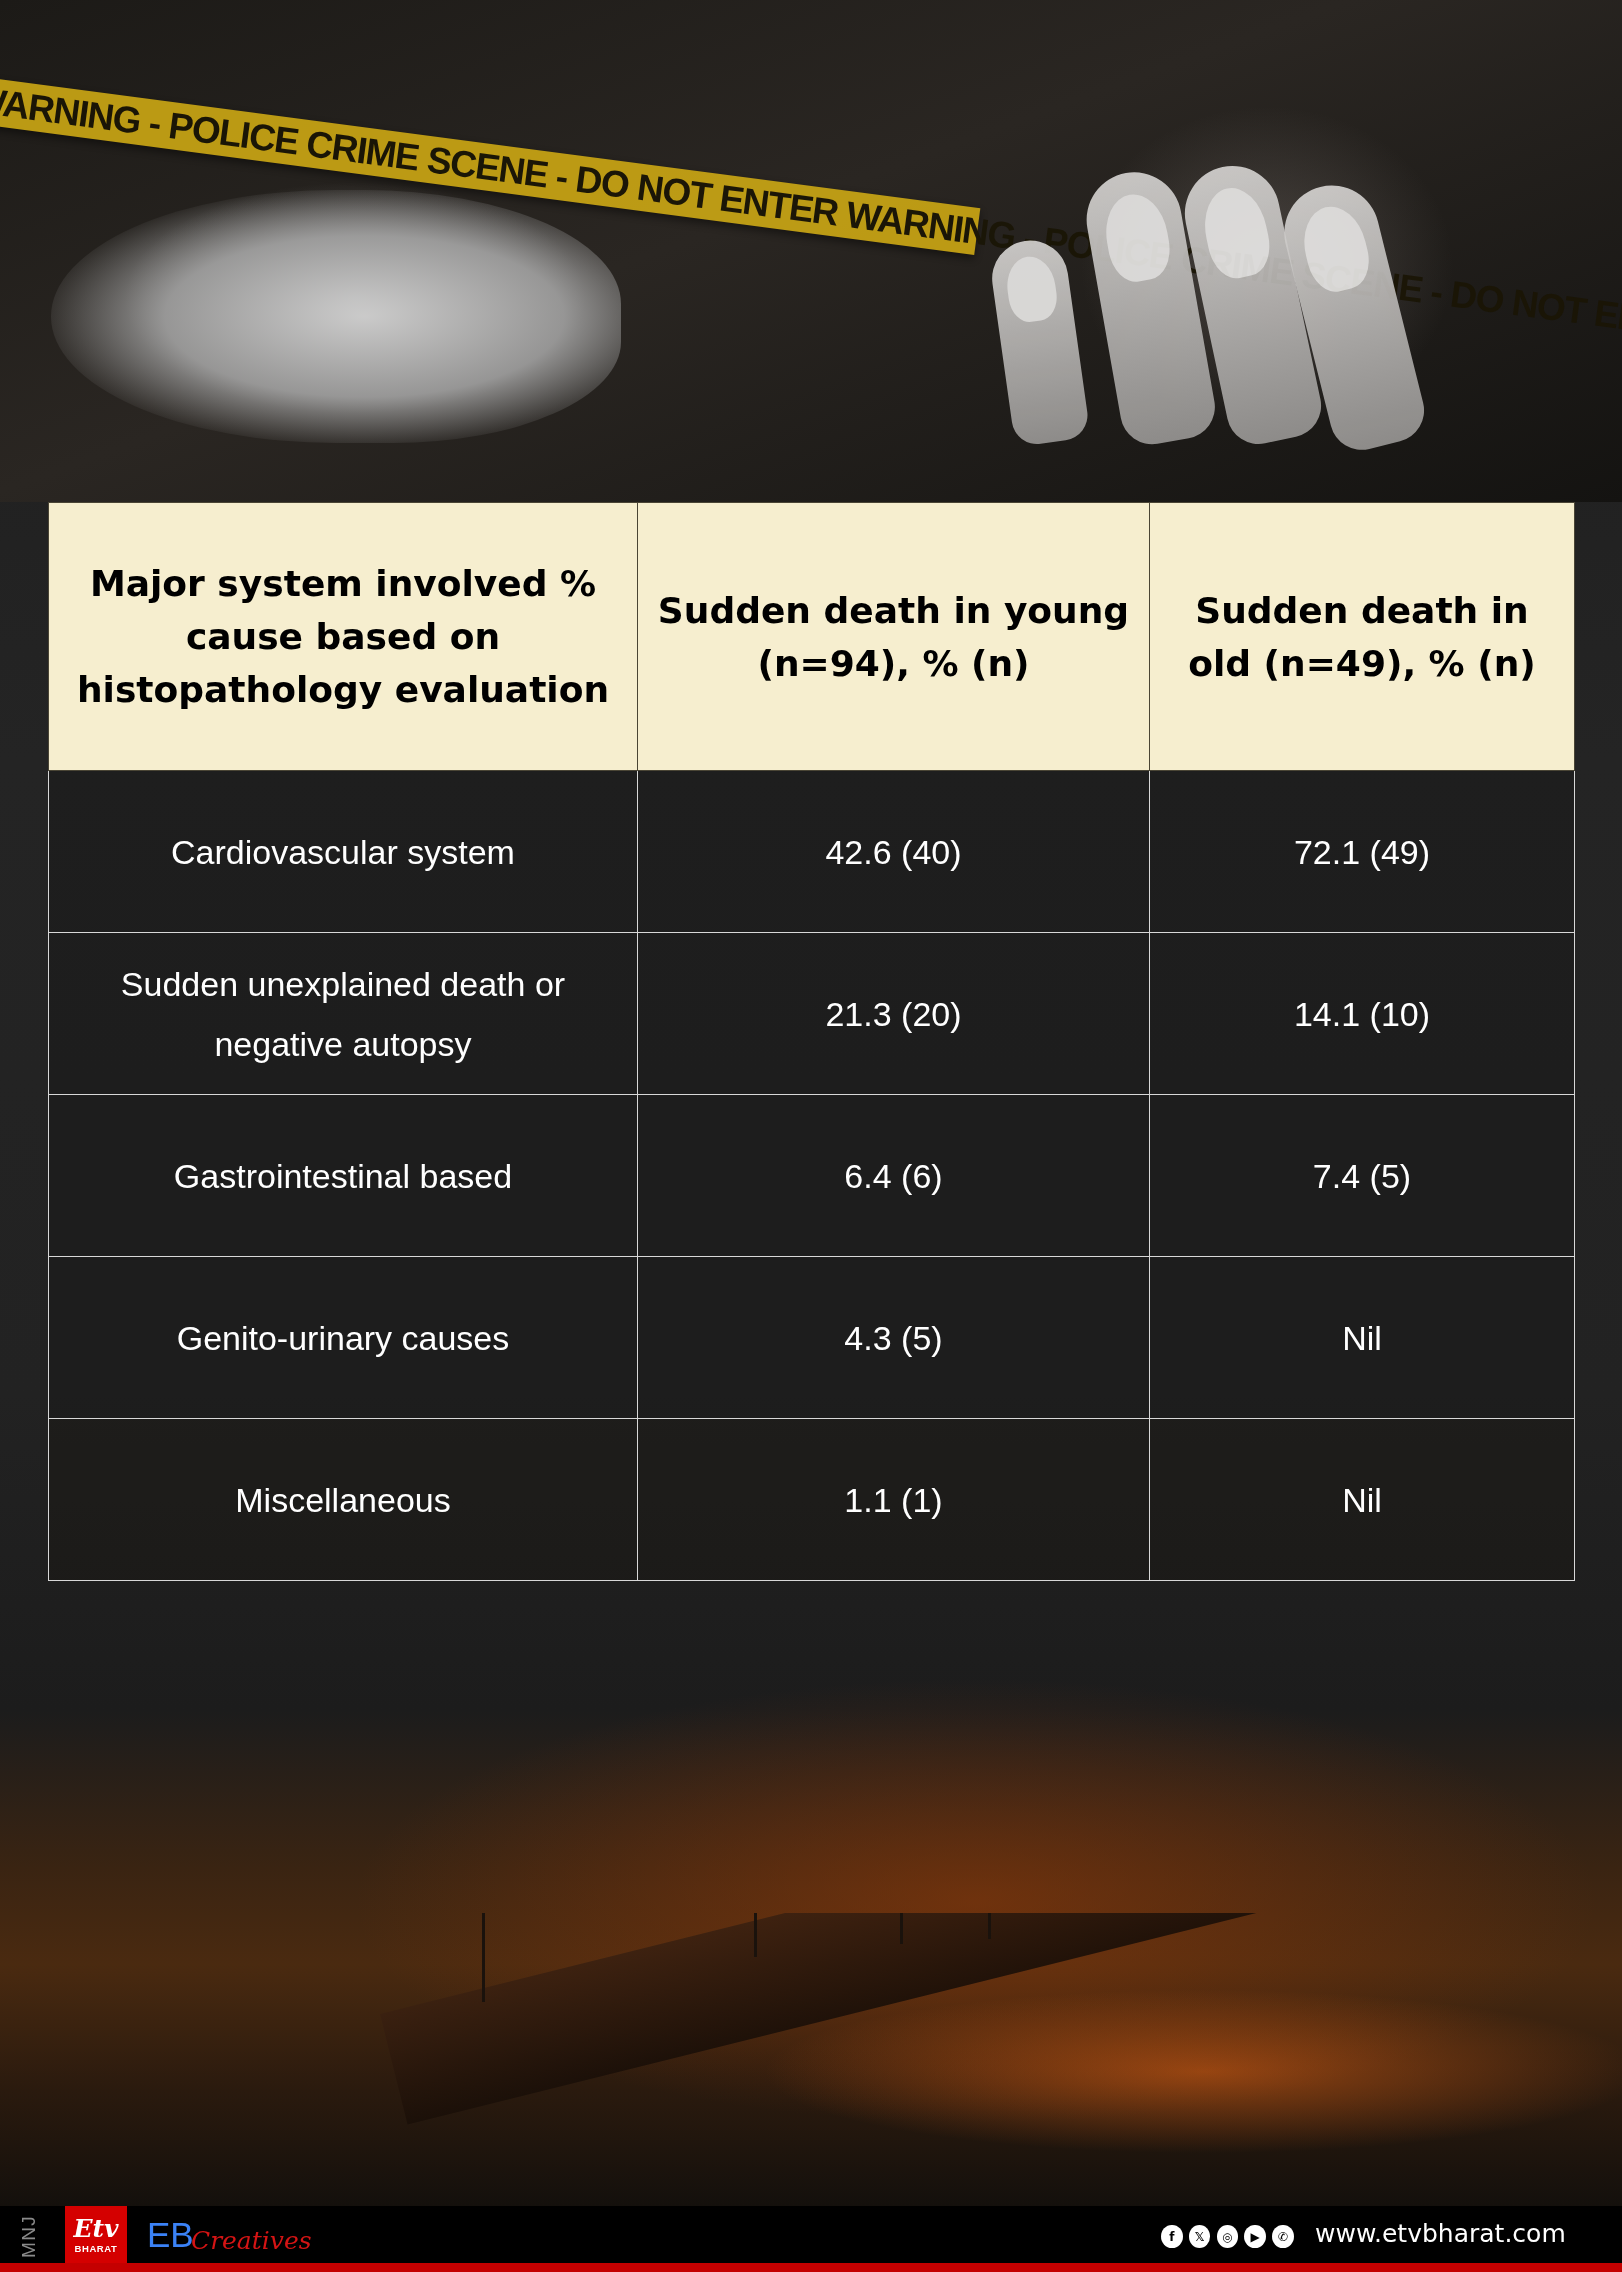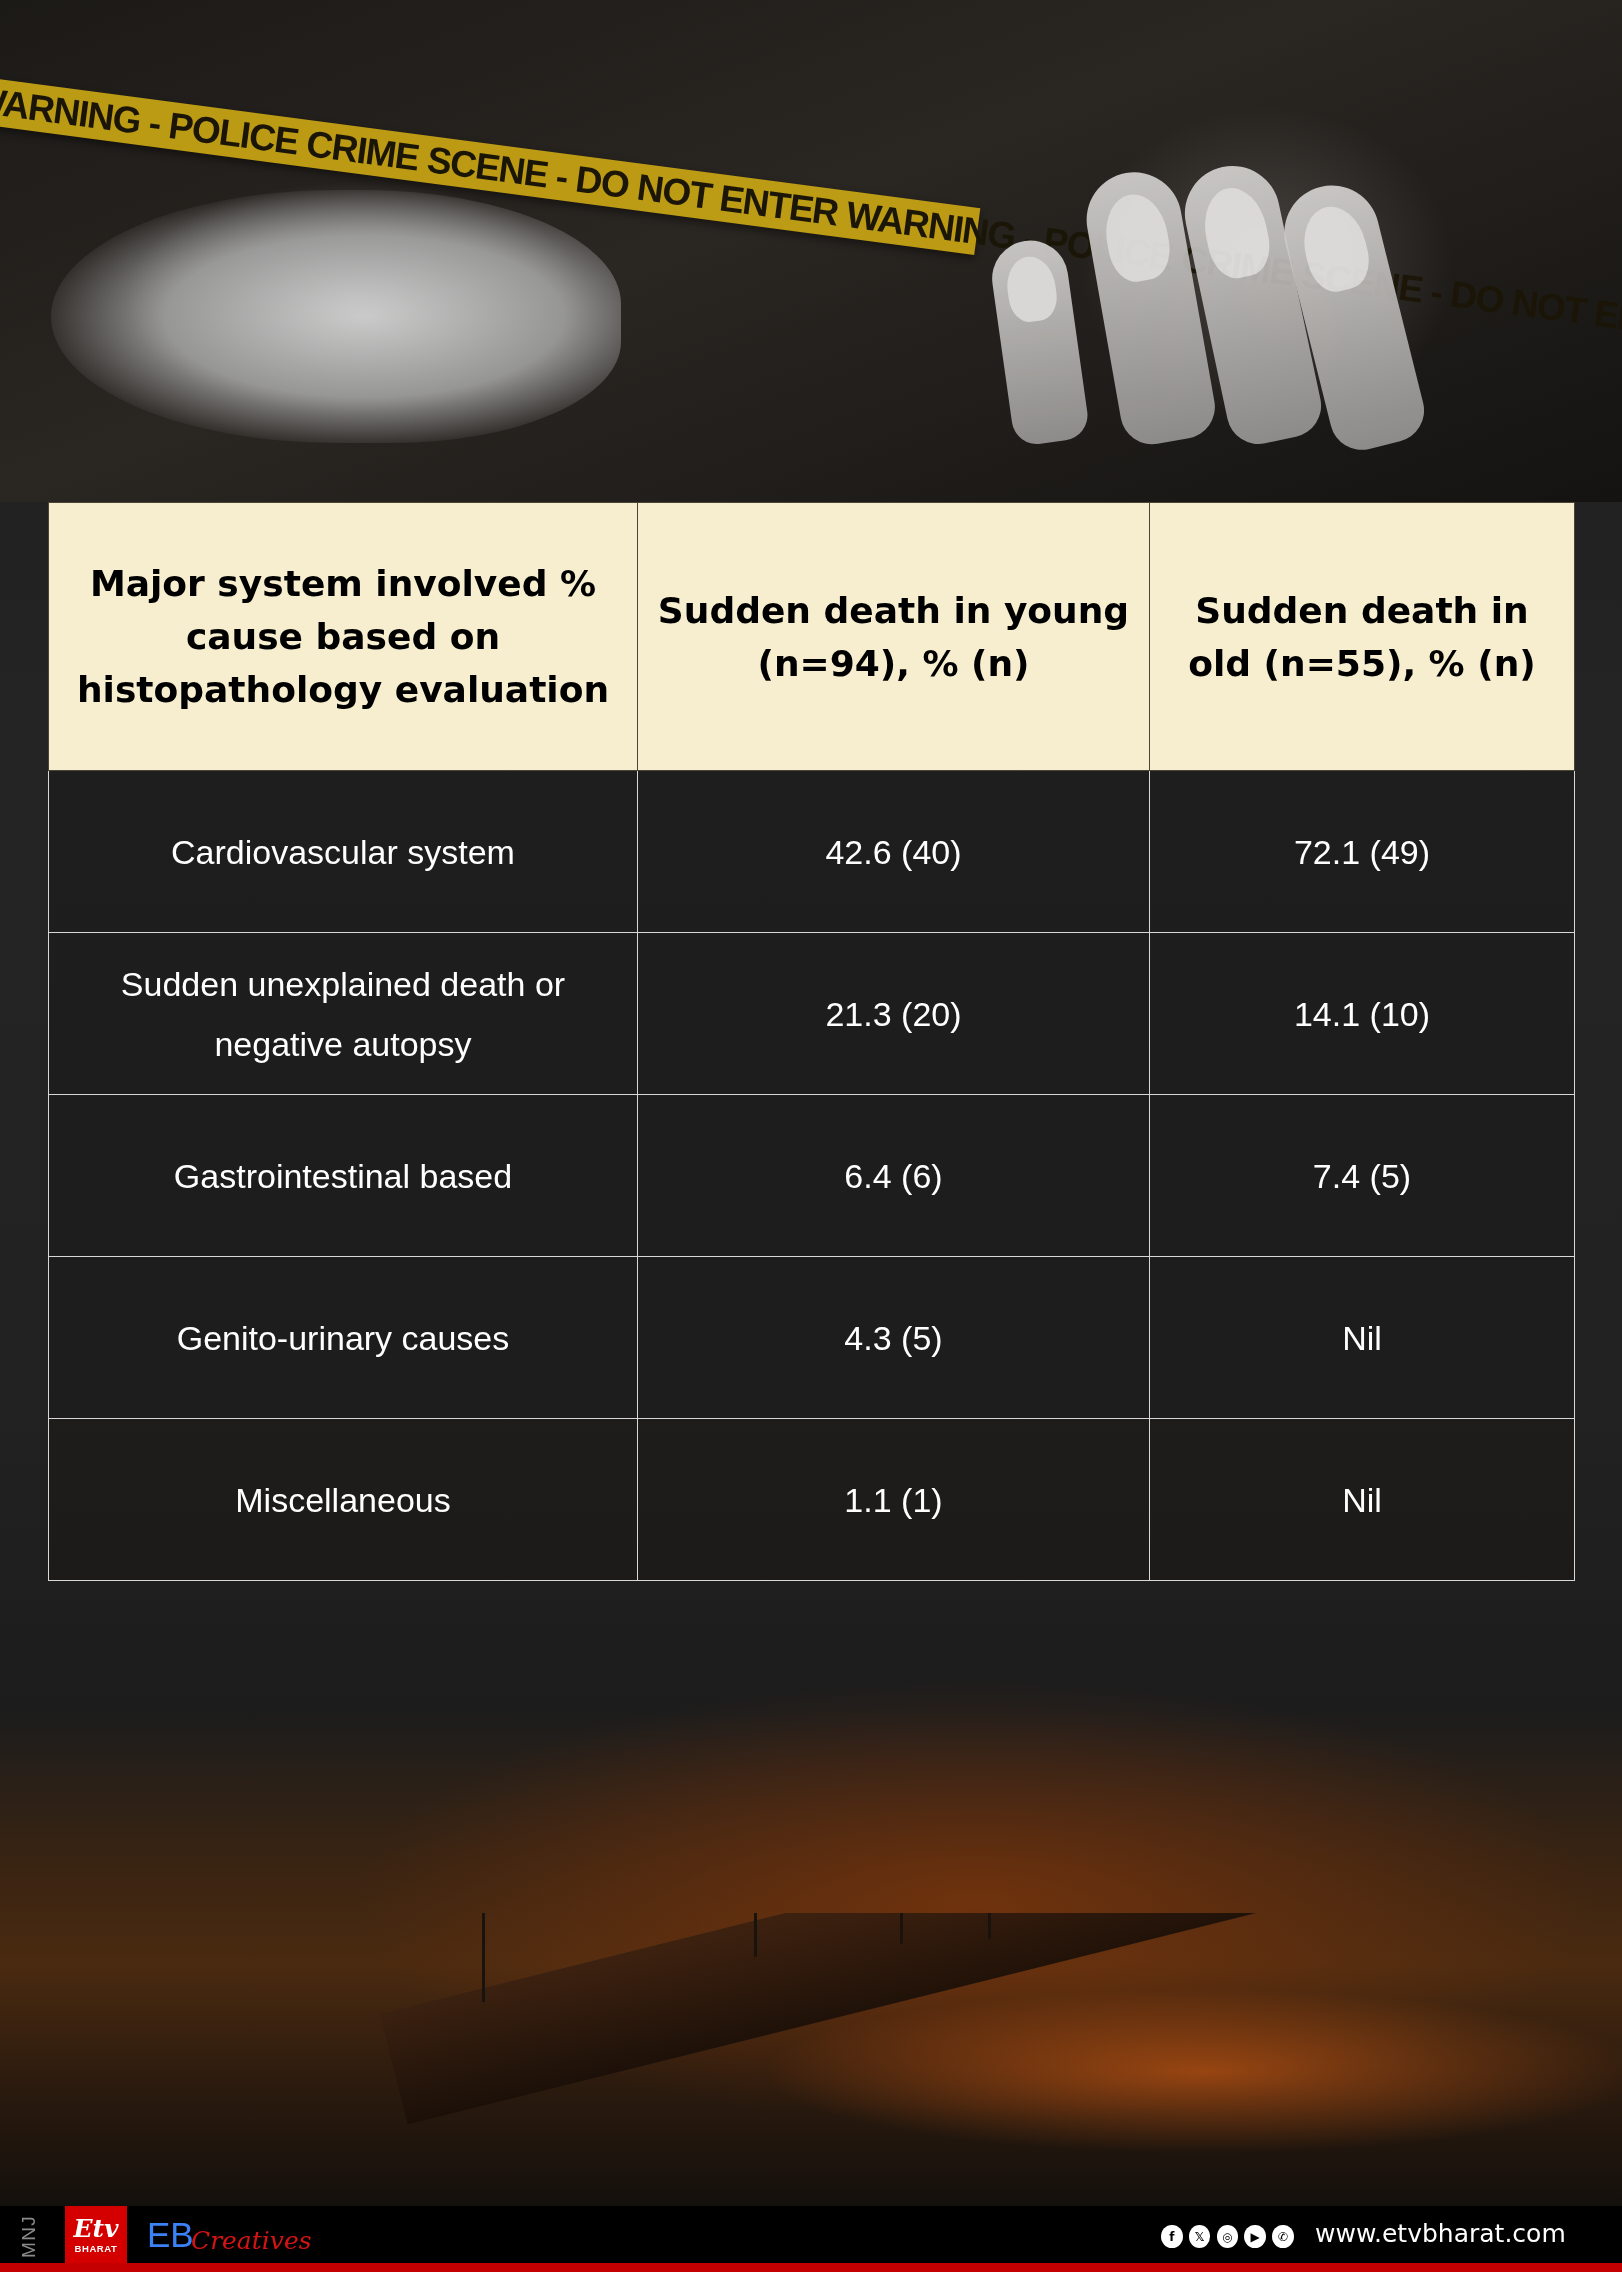--- a/index.html
+++ b/index.html
@@ -149,21 +149,21 @@
 <table class="tbl">
   <colgroup>
       <col class="c1">
       <col class="c2">
       <col class="c3">
     </colgroup>
   <thead>
     <tr>
       <th>Major system involved % cause based on histopathology evaluation</th>
       <th>Sudden death in young (n=94), % (n)</th>
-      <th>Sudden death in old (n=55), % (n)</th>
+      <th>Sudden death in old (n=49), % (n)</th>
     </tr>
   </thead>
   <tbody>
     <tr>
       <td>Cardiovascular system</td>
       <td>42.6 (40)</td>
       <td>72.1 (49)</td>
     </tr>
     <tr>
       <td>Sudden unexplained death or negative autopsy</td>

